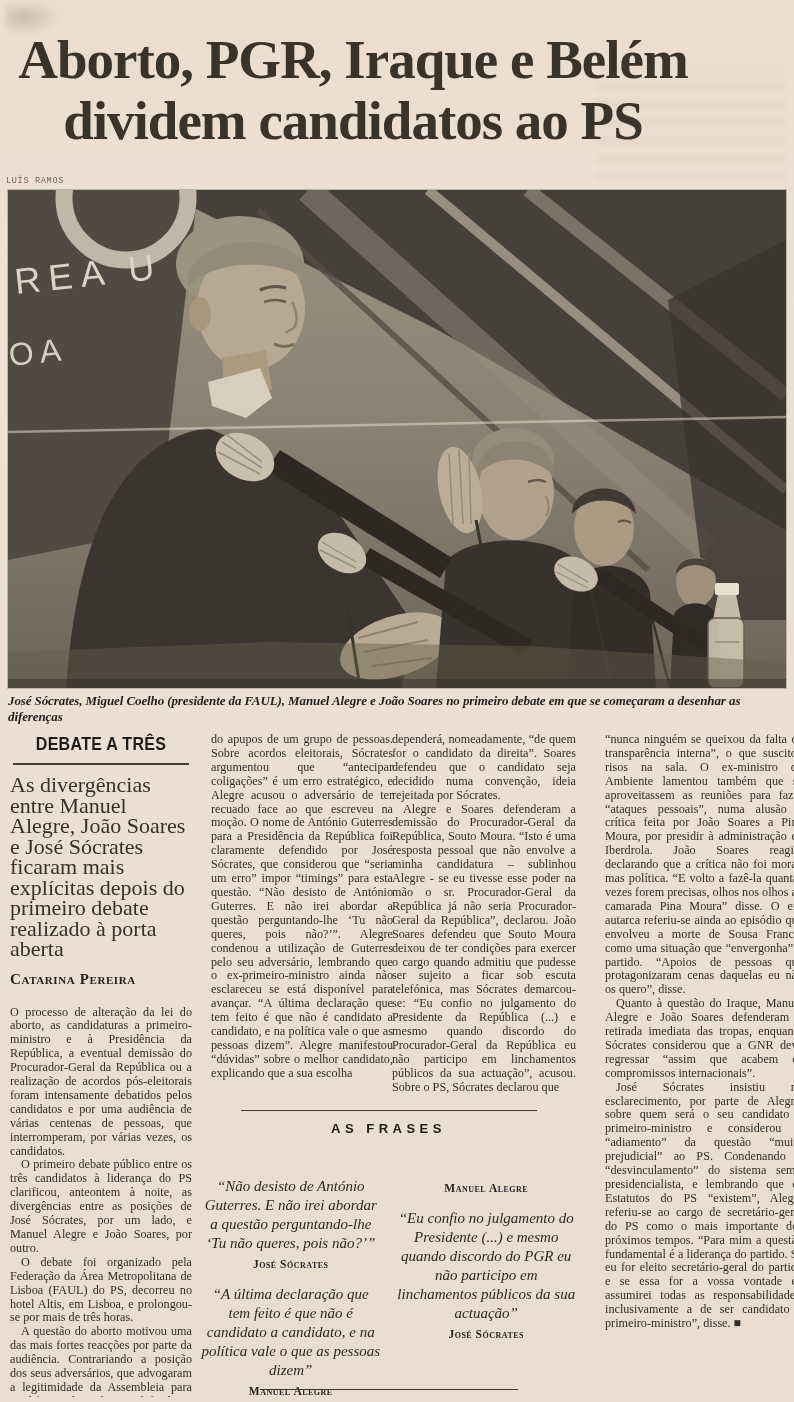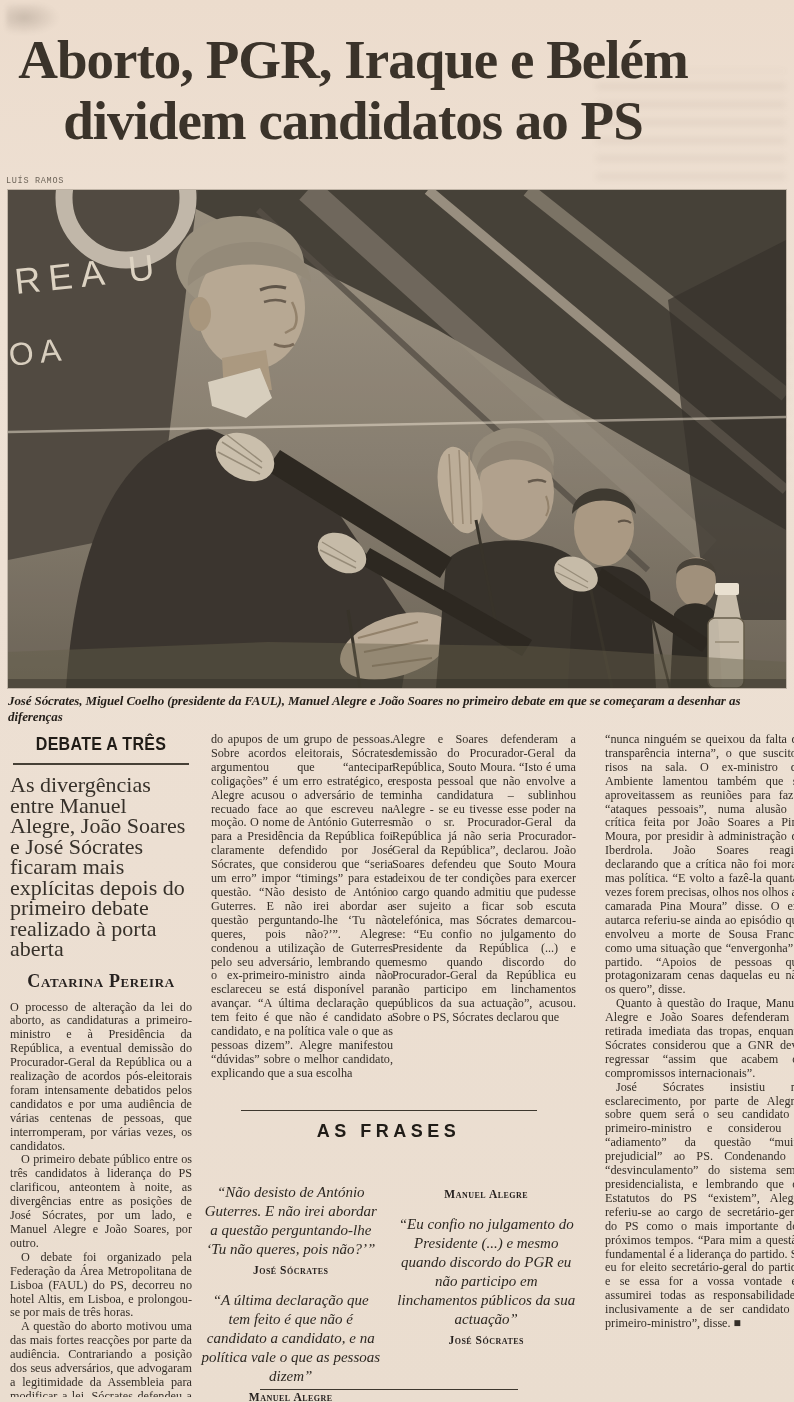--- a/index.html
+++ b/index.html
@@ -40,31 +40,31 @@
   .col1{left:10px;top:733px;width:182px;height:664px;}
   .col2{left:201px;top:733px;width:182px;height:372px;margin-left:10px;}
   .col3{left:392px;top:733px;width:184px;height:372px;}
   .col4{left:605px;top:733px;width:198px;height:665px;}
 
   .kicker{font-family:"Liberation Sans","DejaVu Sans",sans-serif;font-weight:700;
     font-size:16px;letter-spacing:.3px;text-align:center;color:#201c17;
     transform:scaleY(1.18);transform-origin:top;}
   .kicker-rule{border:0;border-top:2px solid #464036;margin:12px 3px 10px 3px;}
   .standfirst{font-size:22px;line-height:20.5px;color:#37312a;}
-  .byline{margin:11px 0 9px 0;text-align:center;font-variant:small-caps;font-weight:700;
-    font-size:18px;letter-spacing:.6px;color:#272220;}
+  .byline{margin:11px 0 18px 0;font-variant:small-caps;font-weight:700;
+    font-size:15px;letter-spacing:.6px;color:#272220;}
 
   .body p{margin:0;font-size:12.2px;line-height:13.9px;text-align:justify;color:#332d27;}
   .body p + p{text-indent:11px;}
 
   .frases{position:absolute;left:201px;top:1110px;width:375px;height:290px;}
   .frases-rule-top{border:0;border-top:1.5px solid #3d372e;width:296px;margin:0 auto;}
   .frases-title{margin:10px 0 12px 0;text-align:center;
     font-family:"Liberation Sans","DejaVu Sans",sans-serif;font-weight:700;
-    font-size:18px;letter-spacing:4.5px;color:#201c17;}
+    font-size:13px;letter-spacing:4.5px;color:#201c17;}
   .frases-cols{display:flex;gap:16px;}
   .frases-col{flex:1;margin-top:29px;}
   .fq{margin-bottom:15px;text-align:center;}
   .fq-text{font-style:italic;font-size:15px;line-height:19px;color:#2d2822;}
   .fq-author{margin-top:5px;font-variant:small-caps;font-weight:700;font-size:11.5px;
     letter-spacing:.5px;color:#272220;}
   .frases-rule-bottom{position:absolute;left:50%;bottom:2px;transform:translateX(-50%);
     width:258px;border:0;border-top:1.5px solid #3d372e;}
 </style>
 </head>
@@ -203,20 +203,21 @@
       <p>O debate foi organizado pela Federação da Área Metropolitana de Lisboa (FAUL) do PS, decorreu no hotel Altis, em Lisboa, e prolongou-se por mais de três horas.</p>
       <p>A questão do aborto motivou uma das mais fortes reacções por parte da audiência. Contrariando a posição dos seus adversários, que advogaram a legitimidade da Assembleia para modificar a lei, Sócrates defendeu a realização do referendo como único processo legítimo para alterar a matéria. “É por escrúpulo democrático que tenho esta posição”, disse, motivan-</p>
     </div>
   </div>
 
   <div class="col col2 body">
     <p>do apupos de um grupo de pessoas. Sobre acordos eleitorais, Sócrates argumentou que “antecipar coligações” é um erro estratégico, e Alegre acusou o adversário de ter recuado face ao que escreveu na moção. O nome de António Guterres para a Presidência da República foi claramente defendido por José Sócrates, que considerou que “seria um erro” impor “timings” para esta questão. “Não desisto de António Guterres. E não irei abordar a questão perguntando-lhe ‘Tu não queres, pois não?’”. Alegre condenou a utilização de Guterres pelo seu adversário, lembrando que o ex-primeiro-ministro ainda não esclareceu se está disponível para avançar. “A última declaração que tem feito é que não é candidato a candidato, e na política vale o que as pessoas dizem”. Alegre manifestou “dúvidas” sobre o melhor candidato, explicando que a sua escolha</p>
   </div>
 
   <div class="col col3 body">
+    <p>dependerá, nomeadamente, “de quem for o candidato da direita”. Soares defendeu que o candidato seja decidido numa convenção, ideia rejeitada por Sócrates.</p>
     <p>Alegre e Soares defenderam a demissão do Procurador-Geral da República, Souto Moura. “Isto é uma resposta pessoal que não envolve a minha candidatura – sublinhou Alegre - se eu tivesse esse poder na mão o sr. Procurador-Geral da República já não seria Procurador-Geral da República”, declarou. João Soares defendeu que Souto Moura deixou de ter condições para exercer o cargo quando admitiu que pudesse ser sujeito a ficar sob escuta telefónica, mas Sócrates demarcou-se: “Eu confio no julgamento do Presidente da República (...) e mesmo quando discordo do Procurador-Geral da República eu não participo em linchamentos públicos da sua actuação”, acusou. Sobre o PS, Sócrates declarou que</p>
   </div>
 
   <div class="col col4 body">
     <p>“nunca ninguém se queixou da falta de transparência interna”, o que suscitou risos na sala. O ex-ministro do Ambiente lamentou também que se aproveitassem as reuniões para fazer “ataques pessoais”, numa alusão à crítica feita por João Soares a Pina Moura, por presidir à administração da Iberdrola. João Soares reagiu, declarando que a crítica não foi moral, mas política. “E volto a fazê-la quantas vezes forem precisas, olhos nos olhos ao camarada Pina Moura” disse. O ex-autarca referiu-se ainda ao episódio que envolveu a morte de Sousa Franco, como uma situação que “envergonha” o partido. “Apoios de pessoas que protagonizaram cenas daquelas eu não os quero”, disse.</p>
     <p>Quanto à questão do Iraque, Manuel Alegre e João Soares defenderam a retirada imediata das tropas, enquanto Sócrates considerou que a GNR deve regressar “assim que acabem os compromissos internacionais”.</p>
     <p>José Sócrates insistiu no esclarecimento, por parte de Alegre, sobre quem será o seu candidato a primeiro-ministro e considerou o “adiamento” da questão “muito prejudicial” ao PS. Condenando o “desvinculamento” do sistema semi-presidencialista, e lembrando que os Estatutos do PS “existem”, Alegre referiu-se ao cargo de secretário-geral do PS como o mais importante dos próximos tempos. “Para mim a questão fundamental é a liderança do partido. Se eu for eleito secretário-geral do partido e se essa for a vossa vontade eu assumirei todas as responsabilidades, inclusivamente a de ser candidato a primeiro-ministro”, disse. ■</p>
   </div>
 
   <div class="frases">

